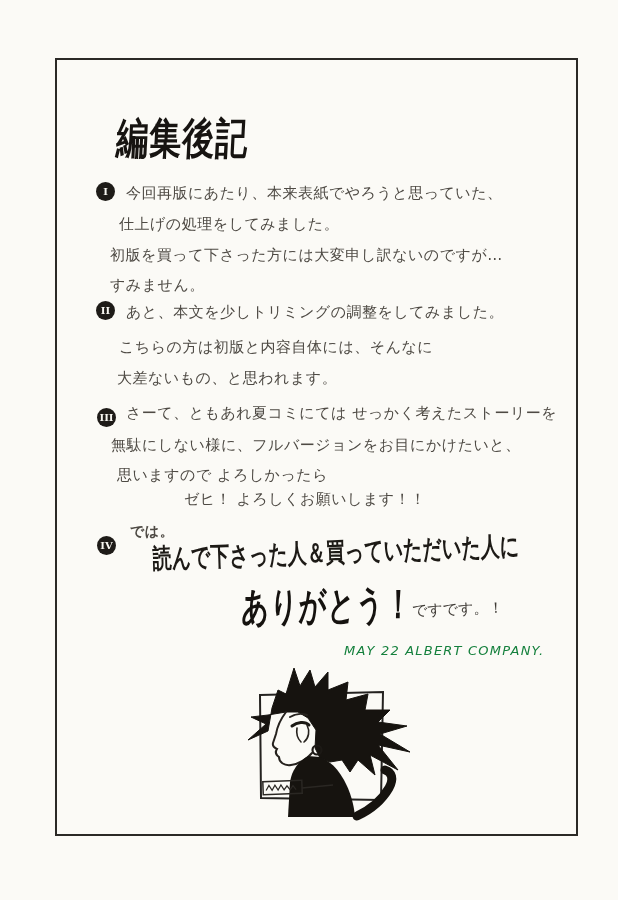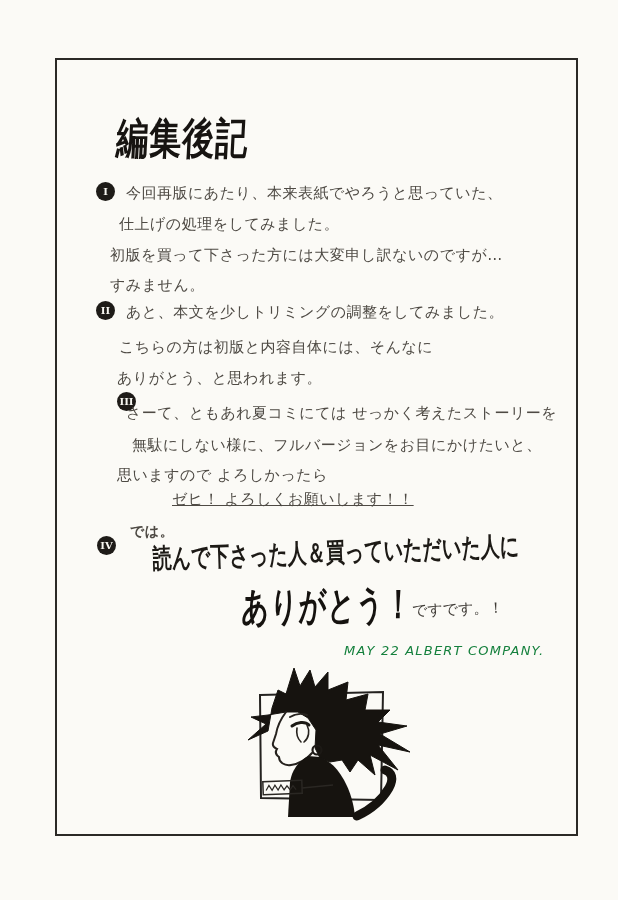--- a/index.html
+++ b/index.html
@@ -61,27 +61,27 @@
 
   <div class="bullet" style="left:96px;top:182px;">I</div>
   <div class="hand" style="left:126px;top:184px;font-family:Liberation Serif, serif;">今回再版にあたり、本来表紙でやろうと思っていた、</div>
   <div class="hand" style="left:119px;top:215px;">仕上げの処理をしてみました。</div>
   <div class="hand" style="left:110px;top:246px;">初版を買って下さった方には大変申し訳ないのですが…</div>
   <div class="hand" style="left:110px;top:276px;">すみません。</div>
 
   <div class="bullet" style="left:96px;top:301px;">II</div>
   <div class="hand" style="left:126px;top:303px;">あと、本文を少しトリミングの調整をしてみました。</div>
   <div class="hand" style="left:119px;top:338px;">こちらの方は初版と内容自体には、そんなに</div>
-  <div class="hand" style="left:117px;top:369px;">ありがとう、と思われます。</div>
+  <div class="hand" style="left:117px;top:369px;">大差ないもの、と思われます。</div>
 
-  <div class="bullet" style="left:97px;top:392px;margin-left:20px;">III</div>
+  <div class="bullet" style="left:97px;top:408px;">III</div>
   <div class="hand" style="left:126px;top:404px;">さーて、ともあれ夏コミにては せっかく考えたストーリーを</div>
-  <div class="hand" style="left:132px;top:436px;">無駄にしない様に、フルバージョンをお目にかけたいと、</div>
+  <div class="hand" style="left:111px;top:436px;">無駄にしない様に、フルバージョンをお目にかけたいと、</div>
   <div class="hand" style="left:117px;top:466px;">思いますので よろしかったら</div>
-  <div class="hand" style="left:172px;top:490px;text-decoration:underline;">ゼヒ！ よろしくお願いします！！</div>
+  <div class="hand" style="left:184px;top:490px;">ゼヒ！ よろしくお願いします！！</div>
 
   <div class="bullet" style="left:97px;top:536px;">IV</div>
   <div class="hand sm" style="left:130px;top:523px;">では。</div>
   <div class="brush-line" style="left:152px;top:541px;">読んで下さった人＆買っていただいた人に</div>
   <div class="brush-thanks" style="left:242px;top:581px;">ありがとう！</div>
   <div class="thanks-suffix" style="left:412px;top:600px;">ですです。！</div>
 
   <div class="signature" style="left:344px;top:643px;">MAY 22  ALBERT COMPANY.</div>
 
   <div class="sketch">

